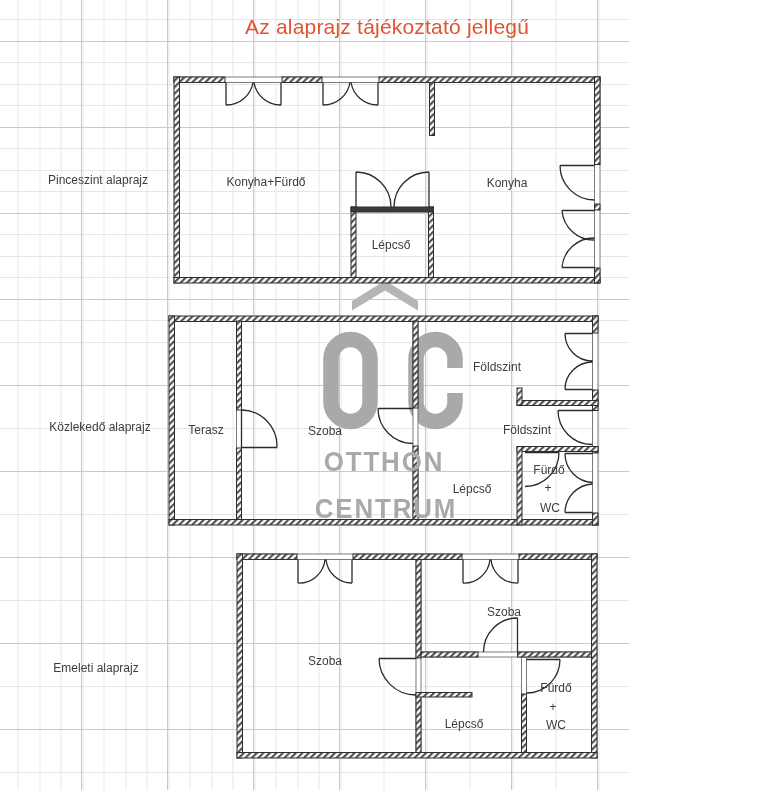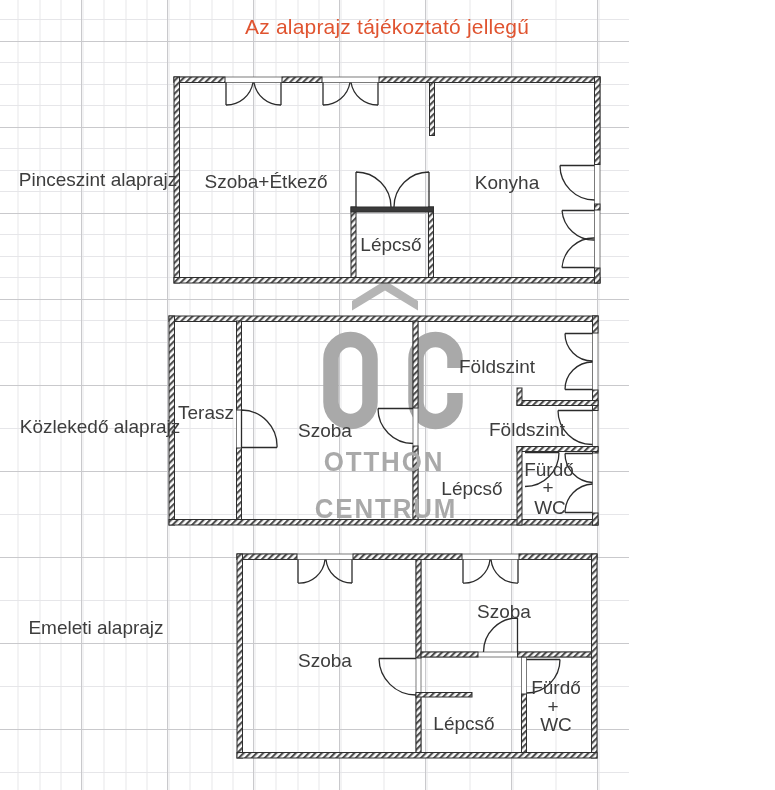--- a/index.html
+++ b/index.html
@@ -14,21 +14,21 @@
     background-color:#fff;
     font-family:"Liberation Sans", sans-serif;
   }
   .plan-svg{position:absolute;left:0;top:0;}
   .title{
     position:absolute;left:387px;top:27px;transform:translate(-50%,-50%);
     font-size:21px;letter-spacing:.2px;white-space:nowrap;color:#e05430;
   }
   .lbl{
     position:absolute;transform:translate(-50%,-50%);
-    font-size:19px;color:#3d3d3d;white-space:nowrap;
+    font-size:12px;color:#3d3d3d;white-space:nowrap;
   }
   .wm-text{
     position:absolute;transform:translate(-50%,-50%) scaleX(.94);
     font-size:27.5px;font-weight:bold;letter-spacing:2px;color:#a9a9a9;white-space:nowrap;
   }
 </style>
 </head>
 <body>
 
 <div class="page">
@@ -136,27 +136,27 @@
         </g>
       </g>
 
     </g>
   </svg>
 
   <div class="title">Az alaprajz tájékoztató jellegű</div>
 
   <div class="lbl" style="left:98px;top:180px">Pinceszint alaprajz</div>
   <div class="lbl" style="left:100px;top:427px">Közlekedő alaprajz</div>
-  <div class="lbl" style="left:96px;top:628px">Emeleti alaprajz</div>
+  <div class="lbl" style="left:96px;top:668px">Emeleti alaprajz</div>
 
-  <div class="lbl" style="left:266px;top:182px">Szoba+Étkező</div>
+  <div class="lbl" style="left:266px;top:182px">Konyha+Fürdő</div>
   <div class="lbl" style="left:507px;top:183px">Konyha</div>
   <div class="lbl" style="left:391px;top:245px">Lépcső</div>
 
-  <div class="lbl" style="left:206px;top:413px">Terasz</div>
+  <div class="lbl" style="left:206px;top:430px">Terasz</div>
   <div class="lbl" style="left:325px;top:431px">Szoba</div>
   <div class="lbl" style="left:497px;top:367px">Földszint</div>
   <div class="lbl" style="left:527px;top:430px">Földszint</div>
   <div class="lbl" style="left:472px;top:489px">Lépcső</div>
   <div class="lbl" style="left:549px;top:470px">Fürdő</div>
   <div class="lbl" style="left:548px;top:488px">+</div>
   <div class="lbl" style="left:550px;top:508px">WC</div>
 
   <div class="lbl" style="left:325px;top:661px">Szoba</div>
   <div class="lbl" style="left:504px;top:612px">Szoba</div>

